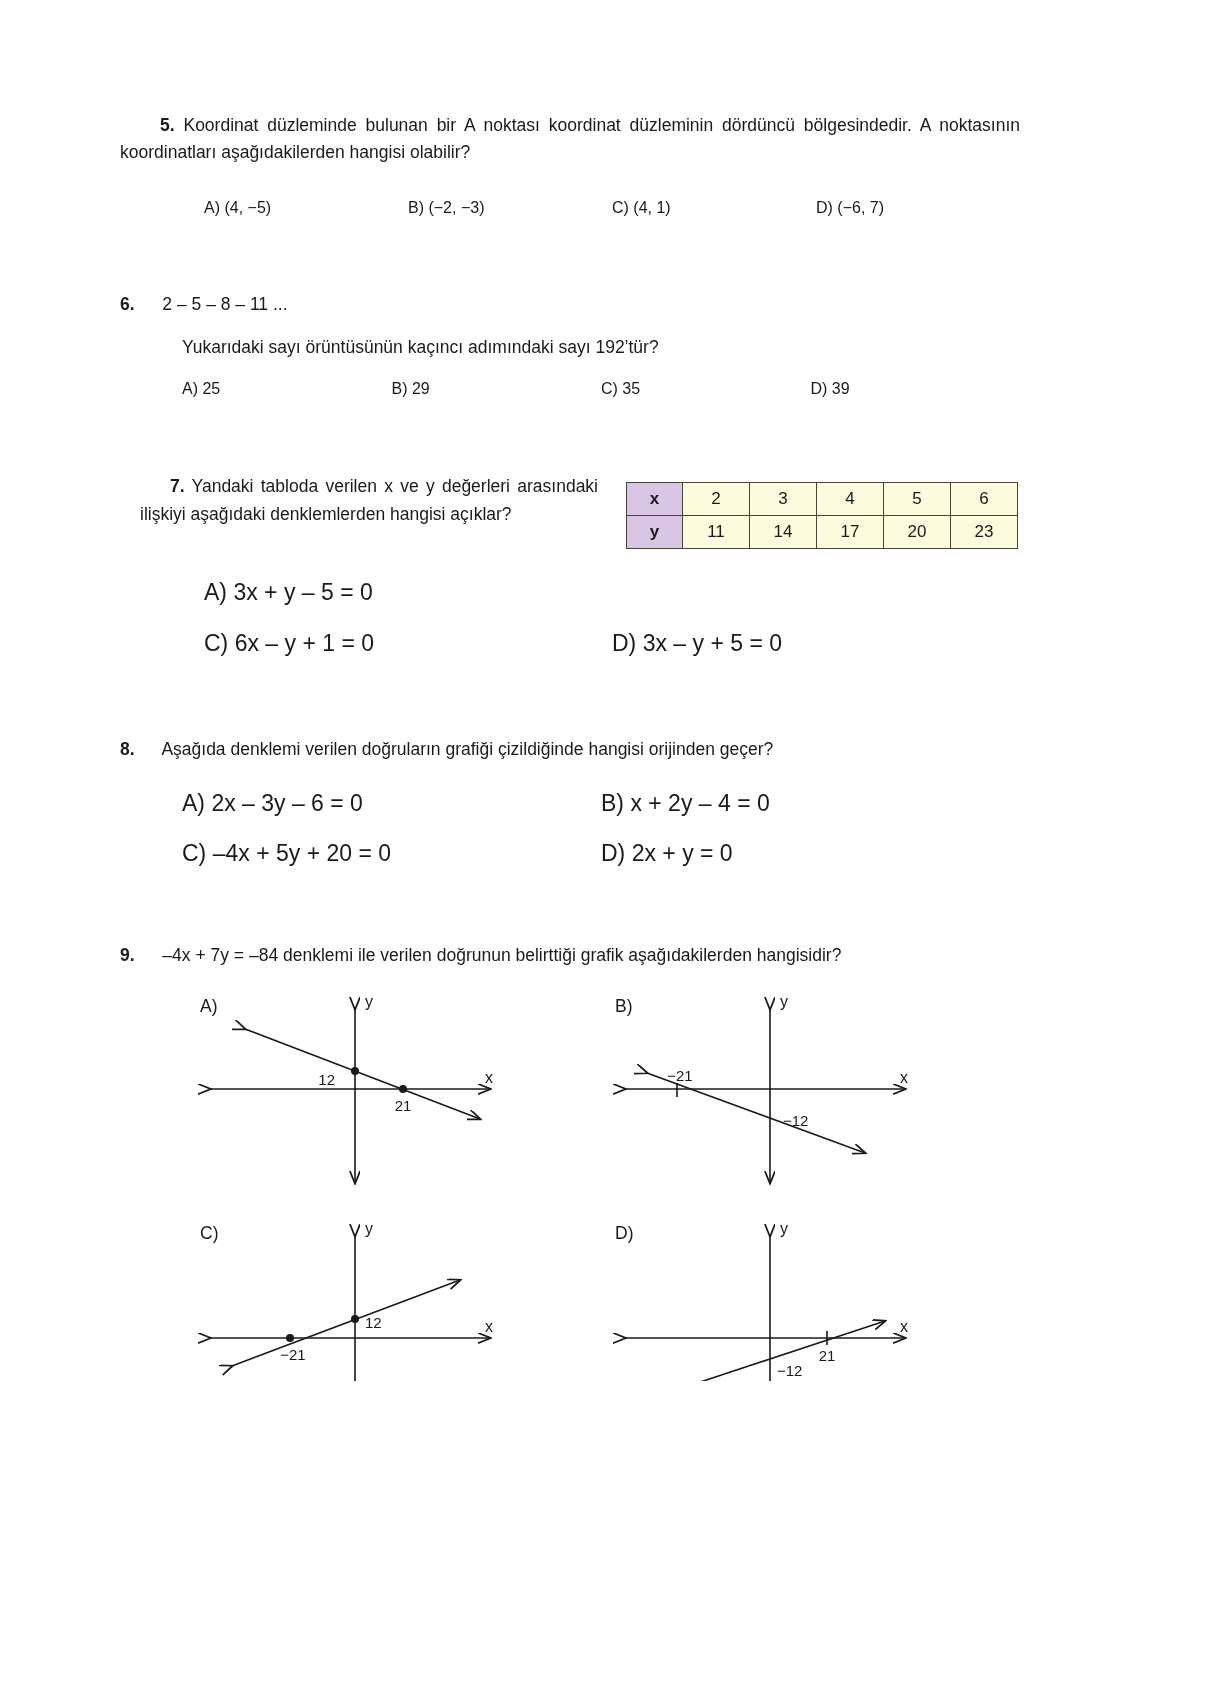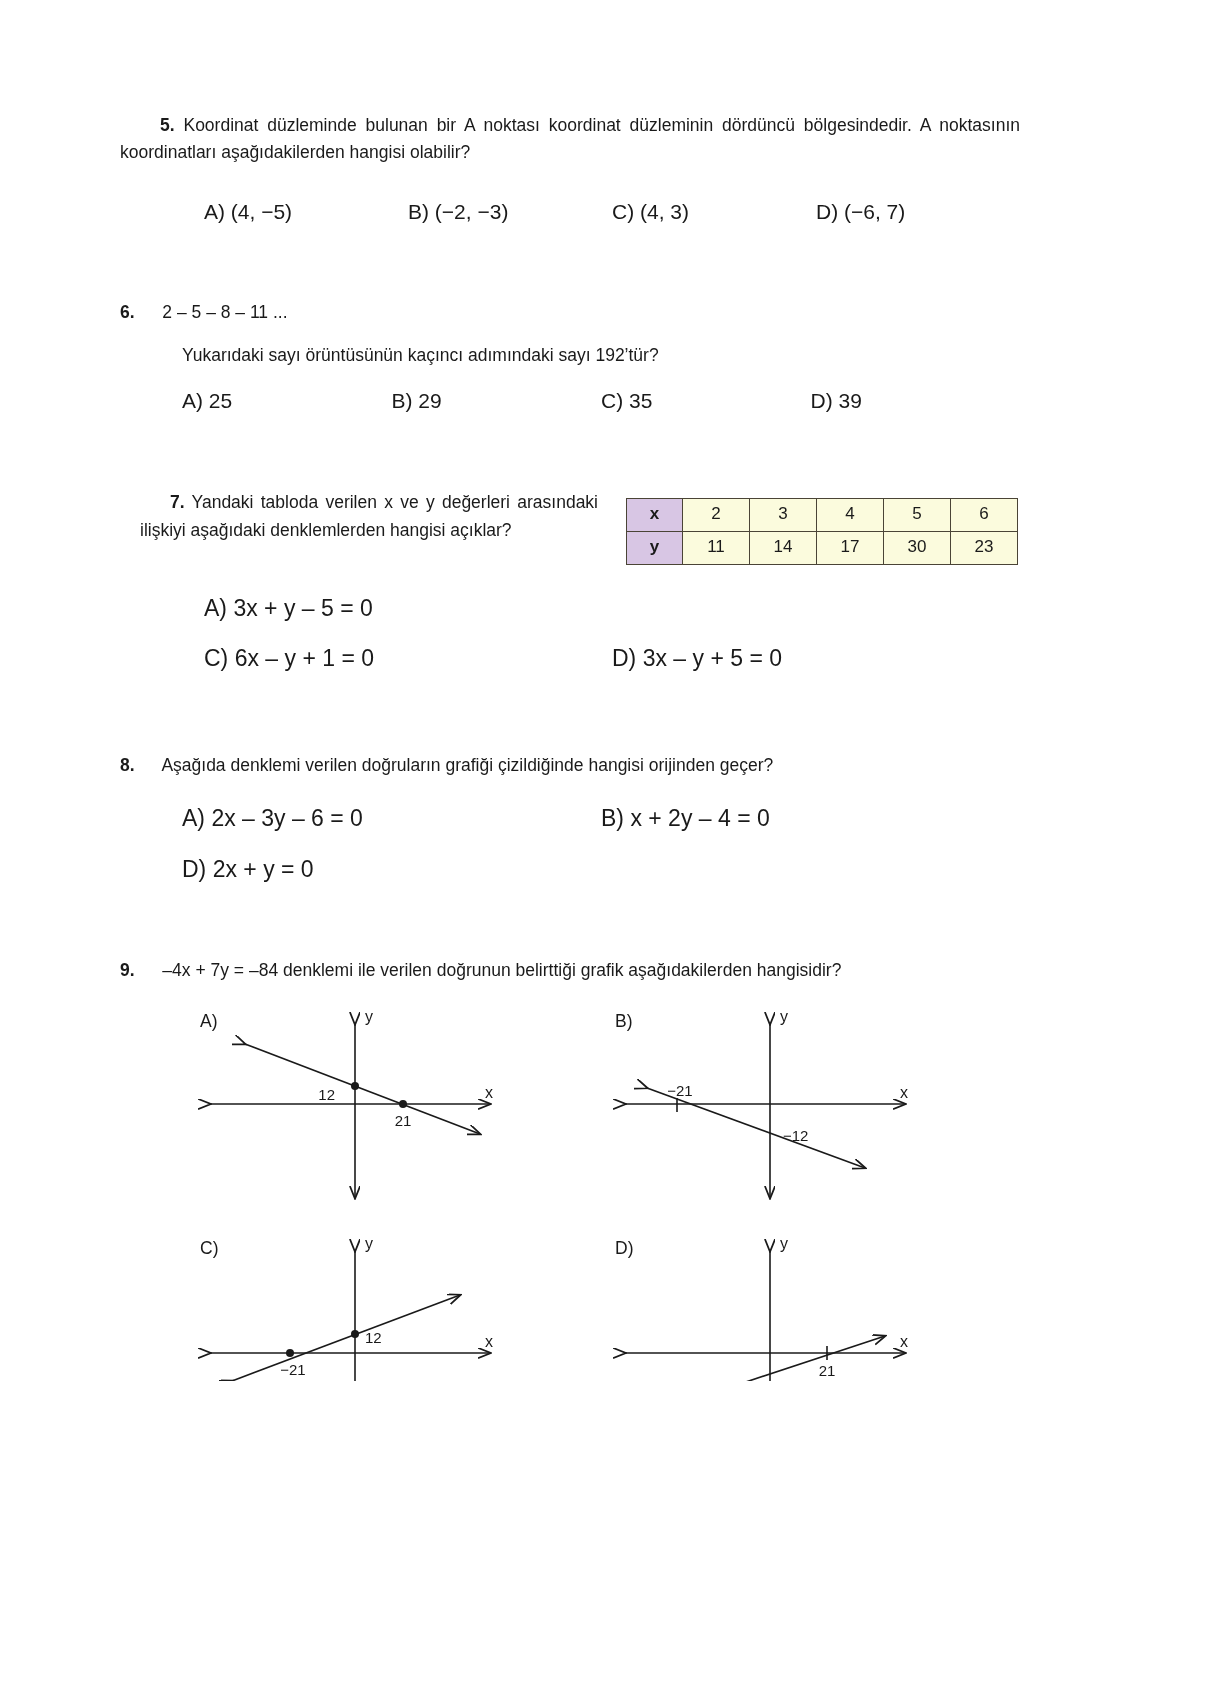--- a/index.html
+++ b/index.html
@@ -42,21 +42,21 @@
     margin-left: 62px;
   }
   .q-text-indent {
     text-indent: 40px;
   }
 
   
   .options-4 {
     display: flex;
     margin-left: 84px;
-    font-size: 21px;
+    font-size: 16px;
   }
   .options-4 .opt {
     width: 25%;
     white-space: nowrap;
   }
   .options-2x2 {
     margin-left: 84px;
     font-size: 23px;
   }
   .options-2x2 .orow {
@@ -147,21 +147,21 @@
 
     <div class="question">
       <div class="q-body q-text-indent">
         <span class="q-num">5.</span>
         <span>Koordinat düzleminde bulunan bir A noktası koordinat düzleminin dördüncü bölgesindedir. A noktasının koordinatları aşağıdakilerden hangisi olabilir?</span>
       </div>
       <div class="sp-30"></div>
       <div class="options-4">
         <span class="opt">A) (4, −5)</span>
         <span class="opt">B) (−2, −3)</span>
-        <span class="opt">C) (4, 3)</span>
+        <span class="opt">C) (4, 1)</span>
         <span class="opt">D) (−6, 7)</span>
       </div>
     </div>
 
     <div class="sp-70"></div>
 
     <div class="question">
       <div class="q-body" style="margin-left:62px; text-indent:-62px;">
         <span class="q-num">6.</span>
         <span style="display:inline-block; width:18px;"></span>
@@ -195,21 +195,21 @@
               <td>3</td>
               <td>4</td>
               <td>5</td>
               <td>6</td>
             </tr>
             <tr>
               <td class="hdr">y</td>
               <td>11</td>
               <td>14</td>
               <td>17</td>
-              <td>30</td>
+              <td>20</td>
               <td>23</td>
             </tr>
           </tbody>
             </table>
         </div>
       </div>
       <div style="height:26px;"></div>
       <div class="options-2x2">
         <div class="orow">
           <span class="opt">A) 3x + y – 5 = 0</span>
@@ -229,20 +229,21 @@
         <span style="display:inline-block; width:18px;"></span>
         <span>Aşağıda denklemi verilen doğruların grafiği çizildiğinde hangisi orijinden geçer?</span>
       </div>
       <div style="height:22px;"></div>
       <div class="options-2x2" style="margin-left:62px;">
         <div class="orow">
           <span class="opt">A) 2x – 3y – 6 = 0</span>
           <span class="opt">B) x + 2y – 4 = 0</span>
         </div>
         <div class="orow">
+          <span class="opt">C) –4x + 5y + 20 = 0</span>
           <span class="opt">D) 2x + y = 0</span>
         </div>
       </div>
     </div>
 
     <div class="sp-55"></div>
 
     <div class="question">
       <div class="q-body" style="margin-left:62px; text-indent:-62px;">
         <span class="q-num">9.</span>

